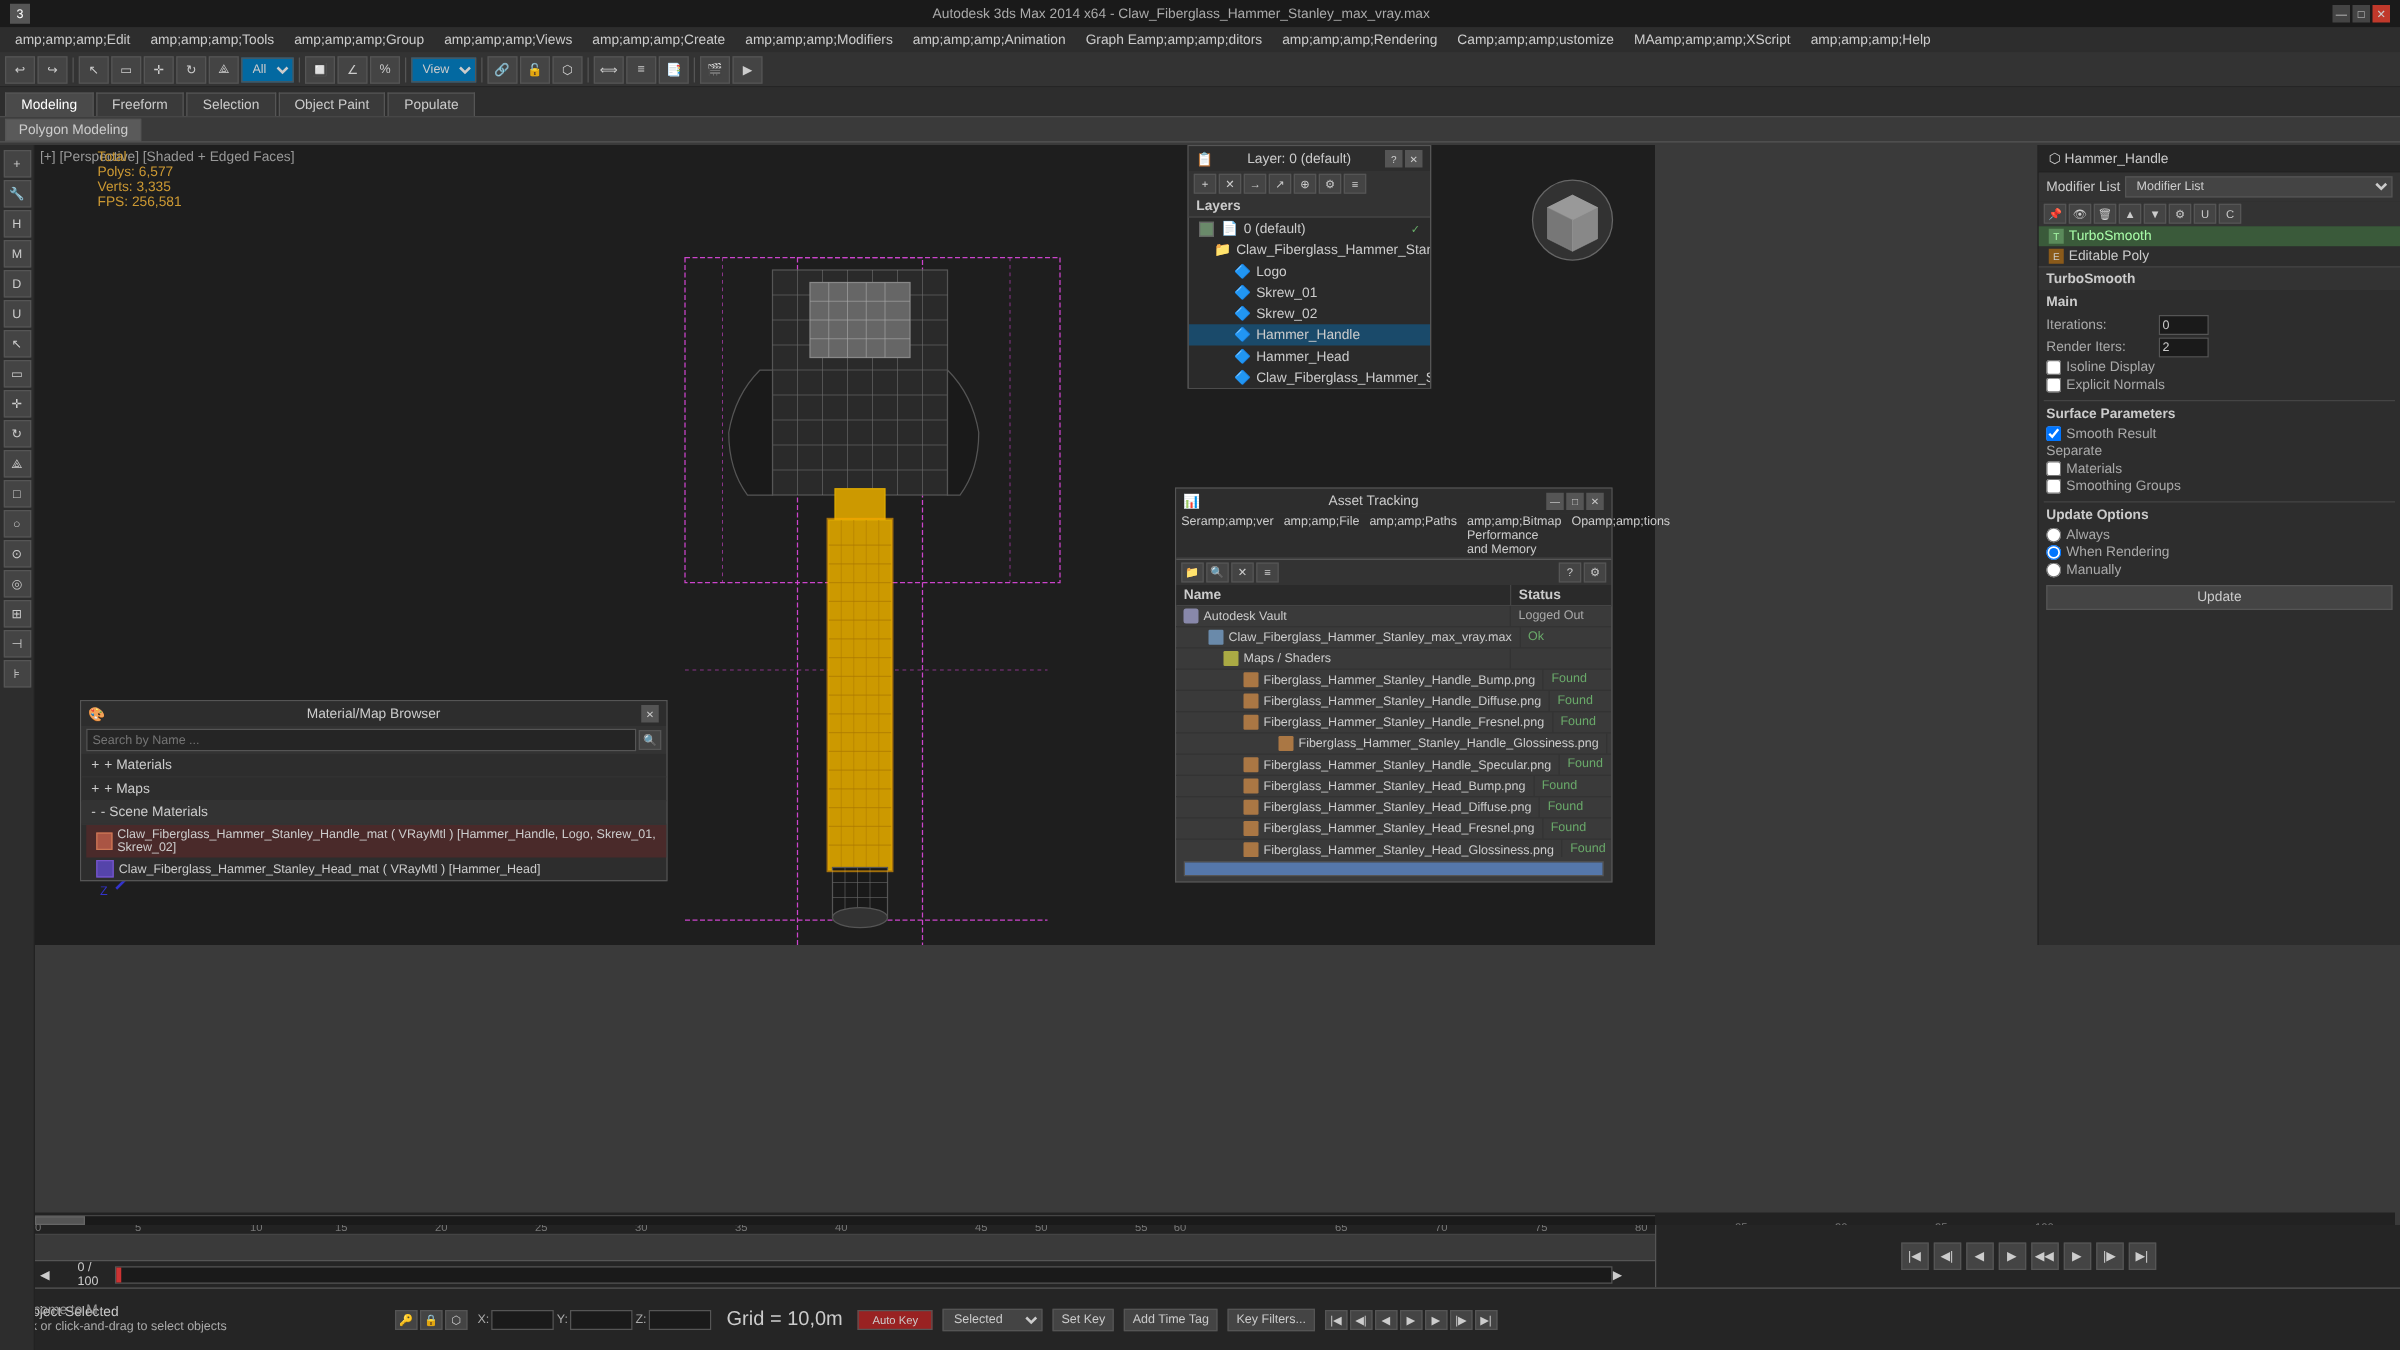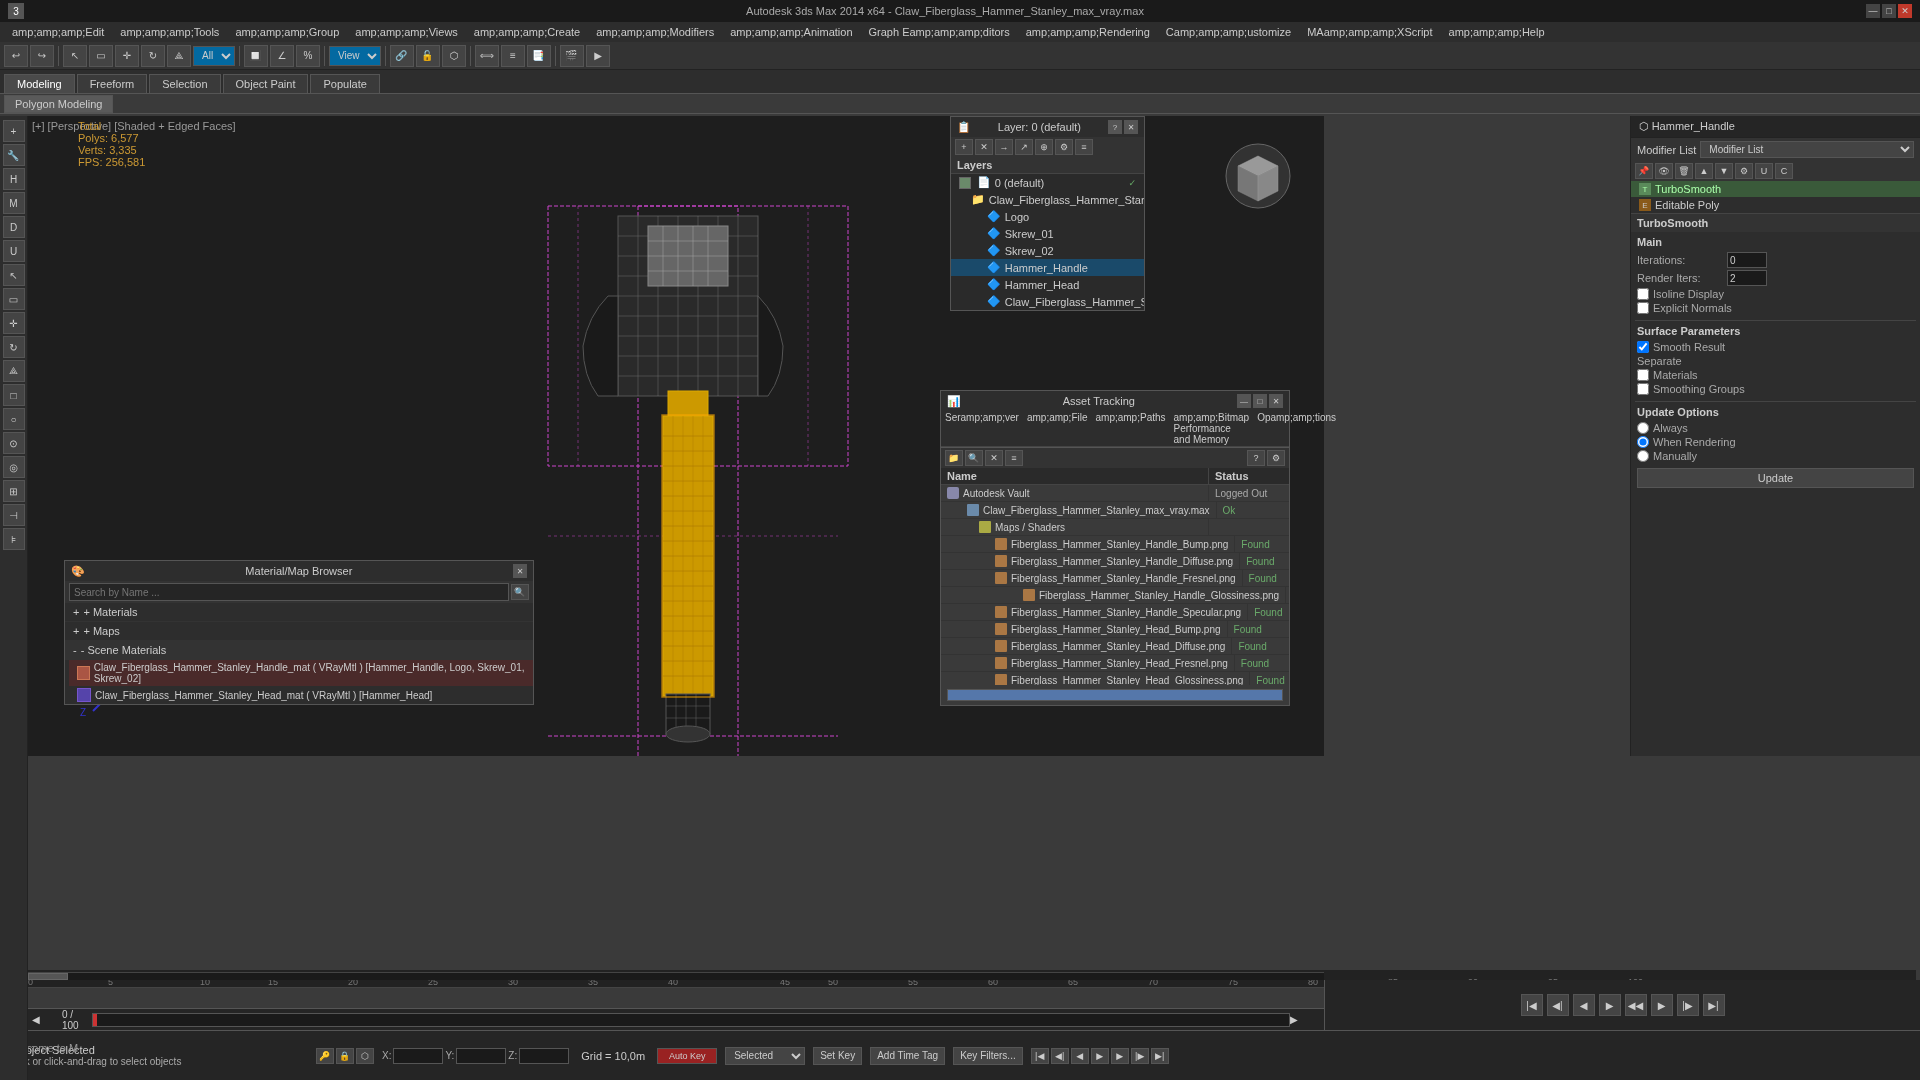--- a/index.html
+++ b/index.html
@@ -544,21 +544,21 @@
       font-size: 11px;
       font-weight: bold;
       color: #ccc;
     }
     .asset-rows {
       max-height: 200px;
       overflow-y: auto;
     }
     .asset-row {
       display: flex;
-      align-items: flex-end;
+      align-items: flex-start;
       border-bottom: 1px solid #333;
       cursor: pointer;
     }
     .asset-name-cell {
       flex: 1;
       padding: 2px 6px;
       font-size: 10px;
       color: #ccc;
       border-right: 1px solid #333;
       display: flex;
@@ -1301,21 +1301,21 @@
   <span class="ruler-mark" style="left:172px;">10</span>
   <span class="ruler-mark" style="left:240px;">15</span>
   <span class="ruler-mark" style="left:320px;">20</span>
   <span class="ruler-mark" style="left:400px;">25</span>
   <span class="ruler-mark" style="left:480px;">30</span>
   <span class="ruler-mark" style="left:560px;">35</span>
   <span class="ruler-mark" style="left:640px;">40</span>
   <span class="ruler-mark" style="left:752px;">45</span>
   <span class="ruler-mark" style="left:800px;">50</span>
   <span class="ruler-mark" style="left:880px;">55</span>
-  <span class="ruler-mark" style="left:960px;margin-top:36px;">60</span>
+  <span class="ruler-mark" style="left:911px;margin-top:36px;">60</span>
   <span class="ruler-mark" style="left:1040px;">65</span>
   <span class="ruler-mark" style="left:1120px;">70</span>
   <span class="ruler-mark" style="left:1200px;">75</span>
   <span class="ruler-mark" style="left:1280px;">80</span>
   <span class="ruler-mark" style="left:1360px;">85</span>
   <span class="ruler-mark" style="left:1440px;">90</span>
   <span class="ruler-mark" style="left:1520px;">95</span>
   <span class="ruler-mark" style="left:1600px;">100</span>
 </div>
 
@@ -1354,21 +1354,21 @@
 
   <div class="coord-display">
     <span class="coord-label">X:</span>
     <div class="coord-val"></div>
     <span class="coord-label">Y:</span>
     <div class="coord-val"></div>
     <span class="coord-label">Z:</span>
     <div class="coord-val"></div>
   </div>
 
-  <div style="font-size:11px;color:#ccc;margin:0 4px;">Grid = 10,0m</div>
+  <div style="font-size:16px;color:#ccc;margin:0 4px;">Grid = 10,0m</div>
 
   <div class="rp-btn" style="width:60px;background:#992222;">Auto Key</div>
 
   <select class="key-dropdown">
     <option>Selected</option>
   </select>
 
   <button class="status-btn">Set Key</button>
 
   <button class="status-btn">Add Time Tag</button>

